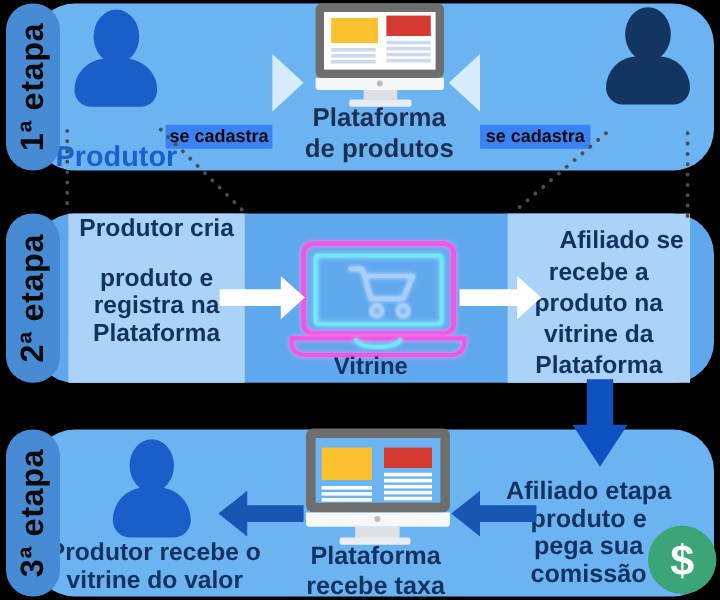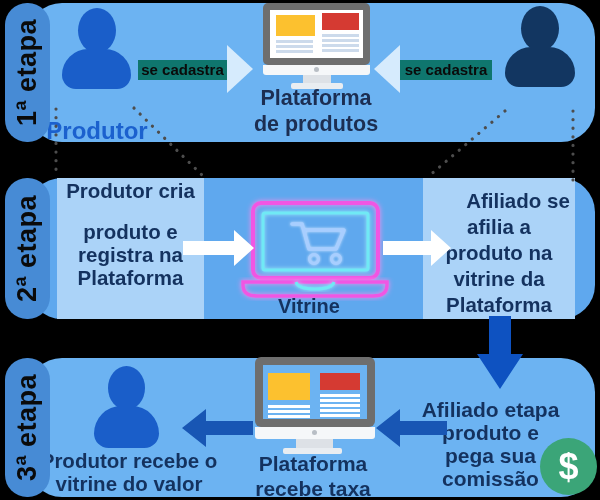--- a/index.html
+++ b/index.html
@@ -11,22 +11,22 @@
   #band3{top:358px;height:139px;}
   .tab{position:absolute;left:5px;width:45px;background:#478bd5;border-radius:22px;
        display:flex;align-items:center;justify-content:center;z-index:3;}
   #tab1{top:3px;height:139px;} #tab2{top:178px;height:141px;} #tab3{top:358px;height:139px;}
   .tab span{transform:rotate(-90deg);white-space:nowrap;font-size:27px;color:#0a0a0a;letter-spacing:.5px;}
   .person-head{position:absolute;border-radius:50%;z-index:2;}
   .person-body{position:absolute;border-radius:30px 30px 16px 16px;z-index:2;}
   .blue-person{background:#1a5ec9;}
   .navy-person{background:#123661;}
   .lbl{position:absolute;text-align:center;z-index:2;color:#14325f;}
-  .reg-shaft{position:absolute;background:#0f766e;color:#0a0a0a;font-size:15px;line-height:20px;
-             text-align:center;z-index:2;}
+  .reg-shaft{position:absolute;background:#3b82f6;color:#0a0a0a;font-size:15px;line-height:20px;
+             text-align:center;z-index:2;margin-top:44px;}
   .tri{position:absolute;width:0;height:0;z-index:2;}
   .panel{position:absolute;background:#abd3f8;z-index:2;}
   .mframe{position:absolute;background:#6e6e6e;border-radius:5px;z-index:2;}
   .mscreen{position:absolute;z-index:2;}
   .mblock{position:absolute;z-index:3;}
   .stripe{position:absolute;height:3px;z-index:3;}
   .chin{position:absolute;background:#f5f7f9;z-index:2;}
   .mdot{position:absolute;width:5px;height:5px;border-radius:50%;background:#b8bec5;z-index:3;}
   .neck{position:absolute;background:#dde1e6;z-index:2;}
   .mbase{position:absolute;background:#e9edf1;border-radius:2px;z-index:2;}
@@ -108,21 +108,21 @@
     <g>
       <path d="M57 29 h10 l7 25 h27 l8 -19 H71" fill="none" stroke="#a8ceff" stroke-width="3.5" stroke-linejoin="round" stroke-linecap="round" filter="url(#glowW)"></path>
       <circle cx="79" cy="64" r="4.5" fill="none" stroke="#a8ceff" stroke-width="3" filter="url(#glowW)"></circle>
       <circle cx="101" cy="64" r="4.5" fill="none" stroke="#a8ceff" stroke-width="3" filter="url(#glowW)"></circle>
     </g>
   </svg>
   <div class="lbl" style="left:253px;top:295px;width:112px;font-size:20px;">Vitrine</div>
 
   <div class="panel" style="left:423px;top:178px;width:152px;height:141px;"></div>
   <div class="lbl" style="left:442px;top:189px;width:152px;font-size:20.5px;">Afiliado se</div>
-  <div class="lbl" style="left:423px;top:215px;width:152px;font-size:20.5px;">afilia a</div>
+  <div class="lbl" style="left:423px;top:215px;width:152px;font-size:20.5px;">recebe a</div>
   <div class="lbl" style="left:423px;top:241px;width:152px;font-size:20.5px;">produto na</div>
   <div class="lbl" style="left:423px;top:267px;width:152px;font-size:20.5px;">vitrine da</div>
   <div class="lbl" style="left:423px;top:293px;width:152px;font-size:20.5px;">Plataforma</div>
 
   <div class="band" id="band3"></div>
   <div class="tab" id="tab3">
     <span>3ª etapa</span>
   </div>
 
   <div class="person-head blue-person" style="left:108px;top:366px;width:37px;height:44px;"></div>

